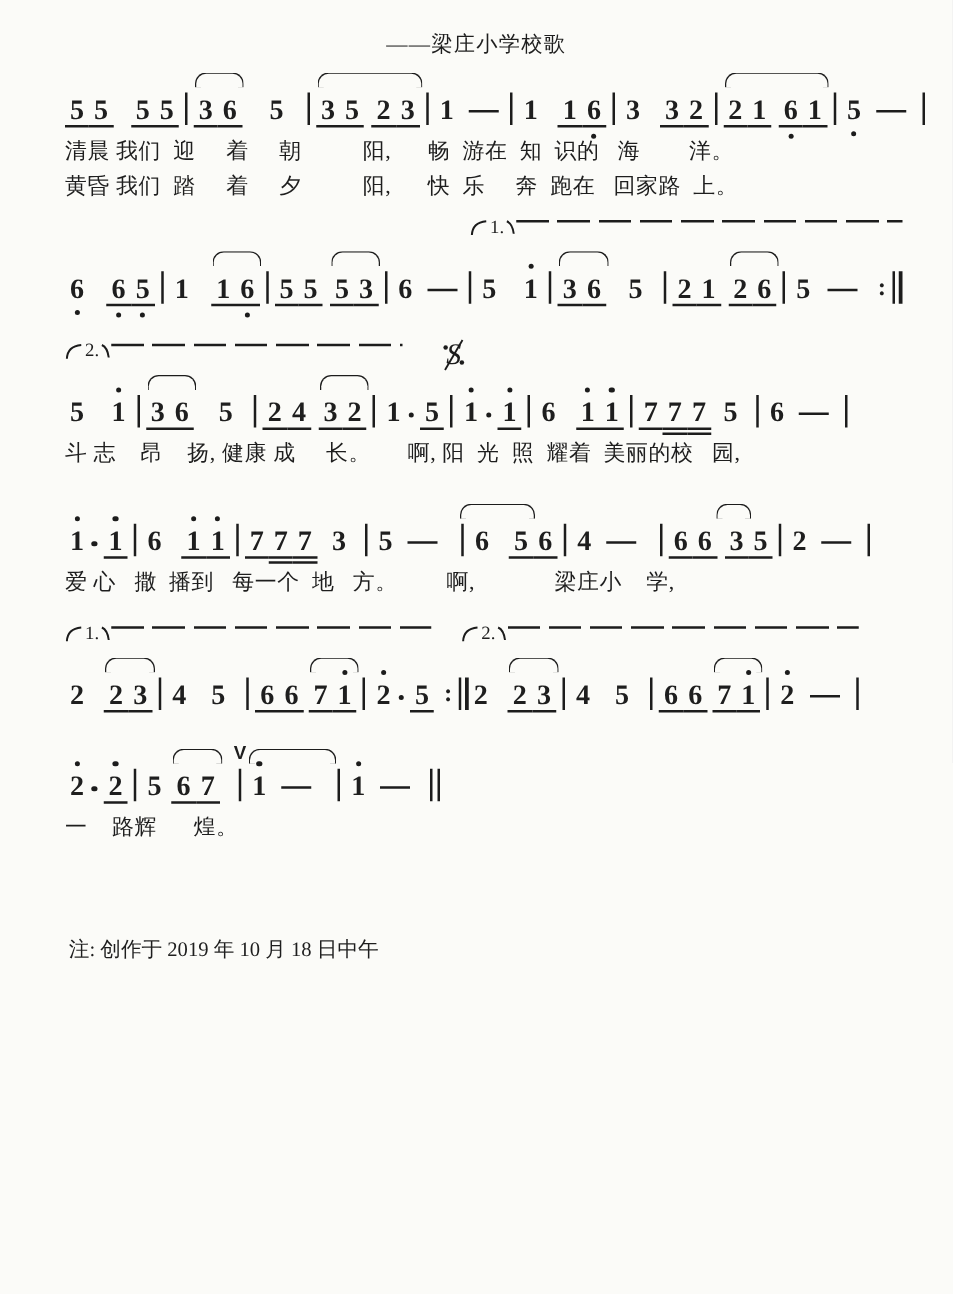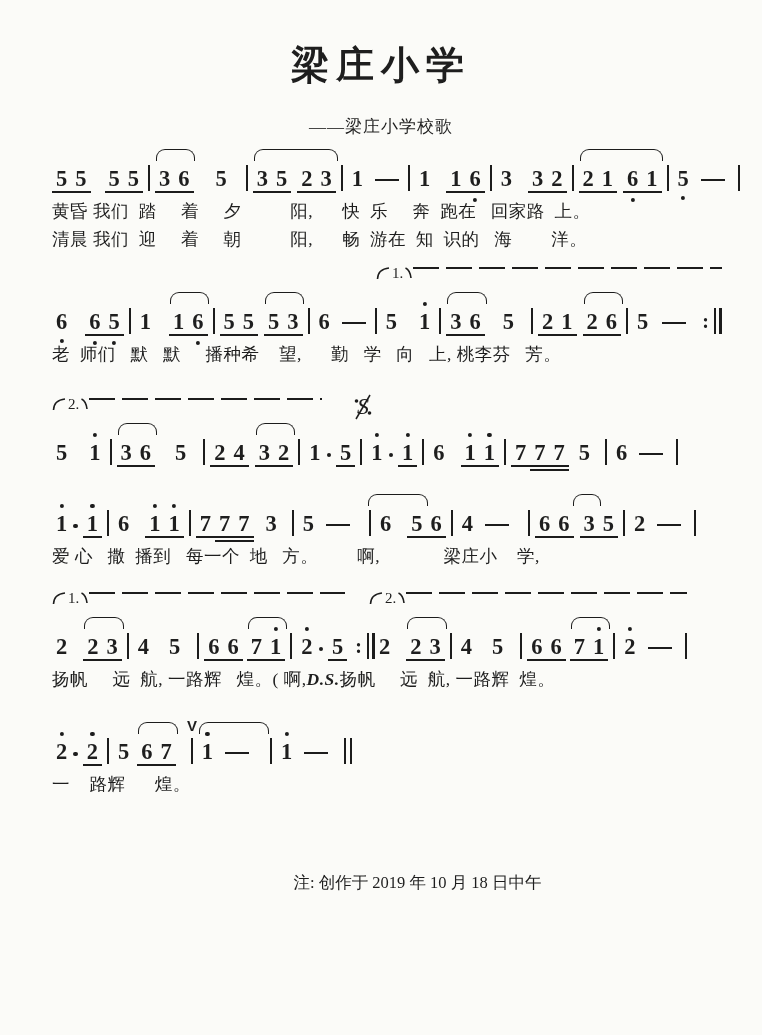--- a/index.html
+++ b/index.html
@@ -40,27 +40,26 @@
   .arc{position:absolute;height:11px;border:1.7px solid #1c1c1c;border-bottom:none;border-radius:9px 9px 0 0;}
   .volta{position:absolute;display:flex;align-items:flex-start;height:20px;}
   .vl{font-size:15px;line-height:15px;margin:1px 1px 0;}
   .vline{flex:1;height:2px;margin-top:2px;
          background:repeating-linear-gradient(90deg,#1c1c1c 0 26px,transparent 26px 33px);}
   .segno{position:absolute;width:22px;height:30px;}
   .breath{position:absolute;font-size:15px;font-weight:bold;font-family:"Liberation Sans","DejaVu Sans",sans-serif;}
   .lyric{margin-top:8px;font-size:17.5px;line-height:24px;white-space:pre;letter-spacing:0.5px;}
   .lyric + .lyric{margin-top:4px;}
   .ds{font-weight:bold;font-style:italic;}
-  .footnote{margin:76px 0 0 73px;font-size:16.5px;text-align:center;}
+  .footnote{margin:76px 0 0 55px;font-size:16.5px;}
 </style>
 </head>
 <body>
 
 <div class="page">
-  <h1 class="title">梁庄小学</h1>
   <div class="subtitle">——梁庄小学校歌</div>
   <main class="score">
       <div class="mline">
         <div class="noterow">
           <span class="note"><span class="dg">5</span><span class="ul"></span></span>
           <span class="note"><span class="dg">5</span><span class="ul"></span></span>
           <span class="gap" style="width: 14px;"></span>
           <span class="note"><span class="dg">5</span><span class="ul"></span></span>
           <span class="note"><span class="dg">5</span><span class="ul"></span></span>
           <span class="bar"></span>
@@ -95,22 +94,22 @@
           <span class="gap" style="width: 6px;"></span>
           <span class="note"><span class="dg">6</span><span class="ul"></span><span class="od dn dnu"></span></span>
           <span class="note"><span class="dg">1</span><span class="ul"></span></span>
           <span class="bar"></span>
           <span class="note"><span class="dg">5</span><span class="od dn"></span></span>
           <span class="gap" style="width: 4px;"></span>
           <span class="dash"></span>
           <span class="gap" style="width: 4px;"></span>
           <span class="bar"></span>
         </div>
+        <div class="lyric"><span>清晨 我们  迎     着     朝          阳,      畅  游在  知  识的   海        洋。</span></div>
         <div class="lyric"><span>黄昏 我们  踏     着     夕          阳,      快  乐     奔  跑在   回家路  上。</span></div>
-        <div class="lyric"><span>清晨 我们  迎     着     朝          阳,      畅  游在  知  识的   海        洋。</span></div>
         <div class="arc" style="left: 104px; width: 37px; top: 11px;"></div>
         <div class="arc" style="left: 202px; width: 82px; top: 11px;"></div>
         <div class="arc" style="left: 528px; width: 81px; top: 11px;"></div>
       </div>
       <div class="mline">
         <div class="noterow">
           <span class="note"><span class="dg">6</span><span class="od dn"></span></span>
           <span class="gap" style="width: 14px;"></span>
           <span class="note"><span class="dg">6</span><span class="ul"></span><span class="od dn dnu"></span></span>
           <span class="note"><span class="dg">5</span><span class="ul"></span><span class="od dn dnu"></span></span>
@@ -149,21 +148,20 @@
           <span class="note"><span class="dg">5</span></span>
           <span class="gap" style="width: 6px;"></span>
           <span class="dash"></span>
           <span class="gap" style="width: 8px;"></span>
           <span class="rpt">
             <span class="rc">:</span>
             <span class="vb"></span>
             <span class="vb thick"></span>
           </span>
         </div>
-        <div class="lyric"><span>老  师们   默   默     播种希    望,      勤   学   向   上, 桃李芬   芳。</span></div>
         <div class="arc" style="left: 118px; width: 37px; top: 31px;"></div>
         <div class="arc" style="left: 213px; width: 37px; top: 31px;"></div>
         <div class="arc" style="left: 395px; width: 38px; top: 31px;"></div>
         <div class="arc" style="left: 532px; width: 37px; top: 31px;"></div>
         <div class="volta" style="left: 324px; width: 346px; top: 4px;">
           <svg width="15" height="15" viewBox="0 0 15 15">
             <path d="M1.5,14 Q2,4 13,3" fill="none" stroke="#1c1c1c" stroke-width="1.6"></path>
           </svg>
           <span class="vl">1.</span>
           <svg width="9" height="15" viewBox="0 0 9 15">
@@ -209,20 +207,21 @@
           <span class="gap" style="width: 6px;"></span>
           <span class="note"><span class="dg">5</span></span>
           <span class="gap" style="width: 6px;"></span>
           <span class="bar"></span>
           <span class="note"><span class="dg">6</span></span>
           <span class="gap" style="width: 4px;"></span>
           <span class="dash"></span>
           <span class="gap" style="width: 4px;"></span>
           <span class="bar"></span>
         </div>
+        <div class="lyric"><span>斗 志    昂    扬, 健康 成     长。      啊, 阳  光  照  耀着  美丽的校   园,</span></div>
         <div class="arc" style="left: 66px; width: 37px; top: 31px;"></div>
         <div class="arc" style="left: 204px; width: 37px; top: 31px;"></div>
         <div class="volta" style="left: 0px; width: 270px; top: 4px;">
           <svg width="15" height="15" viewBox="0 0 15 15">
             <path d="M1.5,14 Q2,4 13,3" fill="none" stroke="#1c1c1c" stroke-width="1.6"></path>
           </svg>
           <span class="vl">2.</span>
           <svg width="9" height="15" viewBox="0 0 9 15">
             <path d="M1.5,3 Q6,5 7,13" fill="none" stroke="#1c1c1c" stroke-width="1.6"></path>
           </svg>
@@ -326,21 +325,20 @@
           <span class="gap" style="width: 4px;"></span>
           <span class="note"><span class="dg">7</span><span class="ul"></span></span>
           <span class="note"><span class="dg">1</span><span class="ul"></span><span class="od up"></span></span>
           <span class="bar"></span>
           <span class="note"><span class="dg">2</span><span class="od up"></span></span>
           <span class="gap" style="width: 4px;"></span>
           <span class="dash"></span>
           <span class="gap" style="width: 4px;"></span>
           <span class="bar"></span>
         </div>
-        <div class="lyric"><span>扬帆     远  航, 一路辉   煌。( 啊,</span><span class="ds">D.S.</span><span>扬帆     远  航, 一路辉  煌。</span></div>
         <div class="arc" style="left: 32px; width: 38px; top: 31px;"></div>
         <div class="arc" style="left: 196px; width: 37px; top: 31px;"></div>
         <div class="arc" style="left: 355px; width: 38px; top: 31px;"></div>
         <div class="arc" style="left: 519px; width: 37px; top: 31px;"></div>
         <div class="volta" style="left: 0px; width: 293px; top: 4px;">
           <svg width="15" height="15" viewBox="0 0 15 15">
             <path d="M1.5,14 Q2,4 13,3" fill="none" stroke="#1c1c1c" stroke-width="1.6"></path>
           </svg>
           <span class="vl">1.</span>
           <svg width="9" height="15" viewBox="0 0 9 15">

